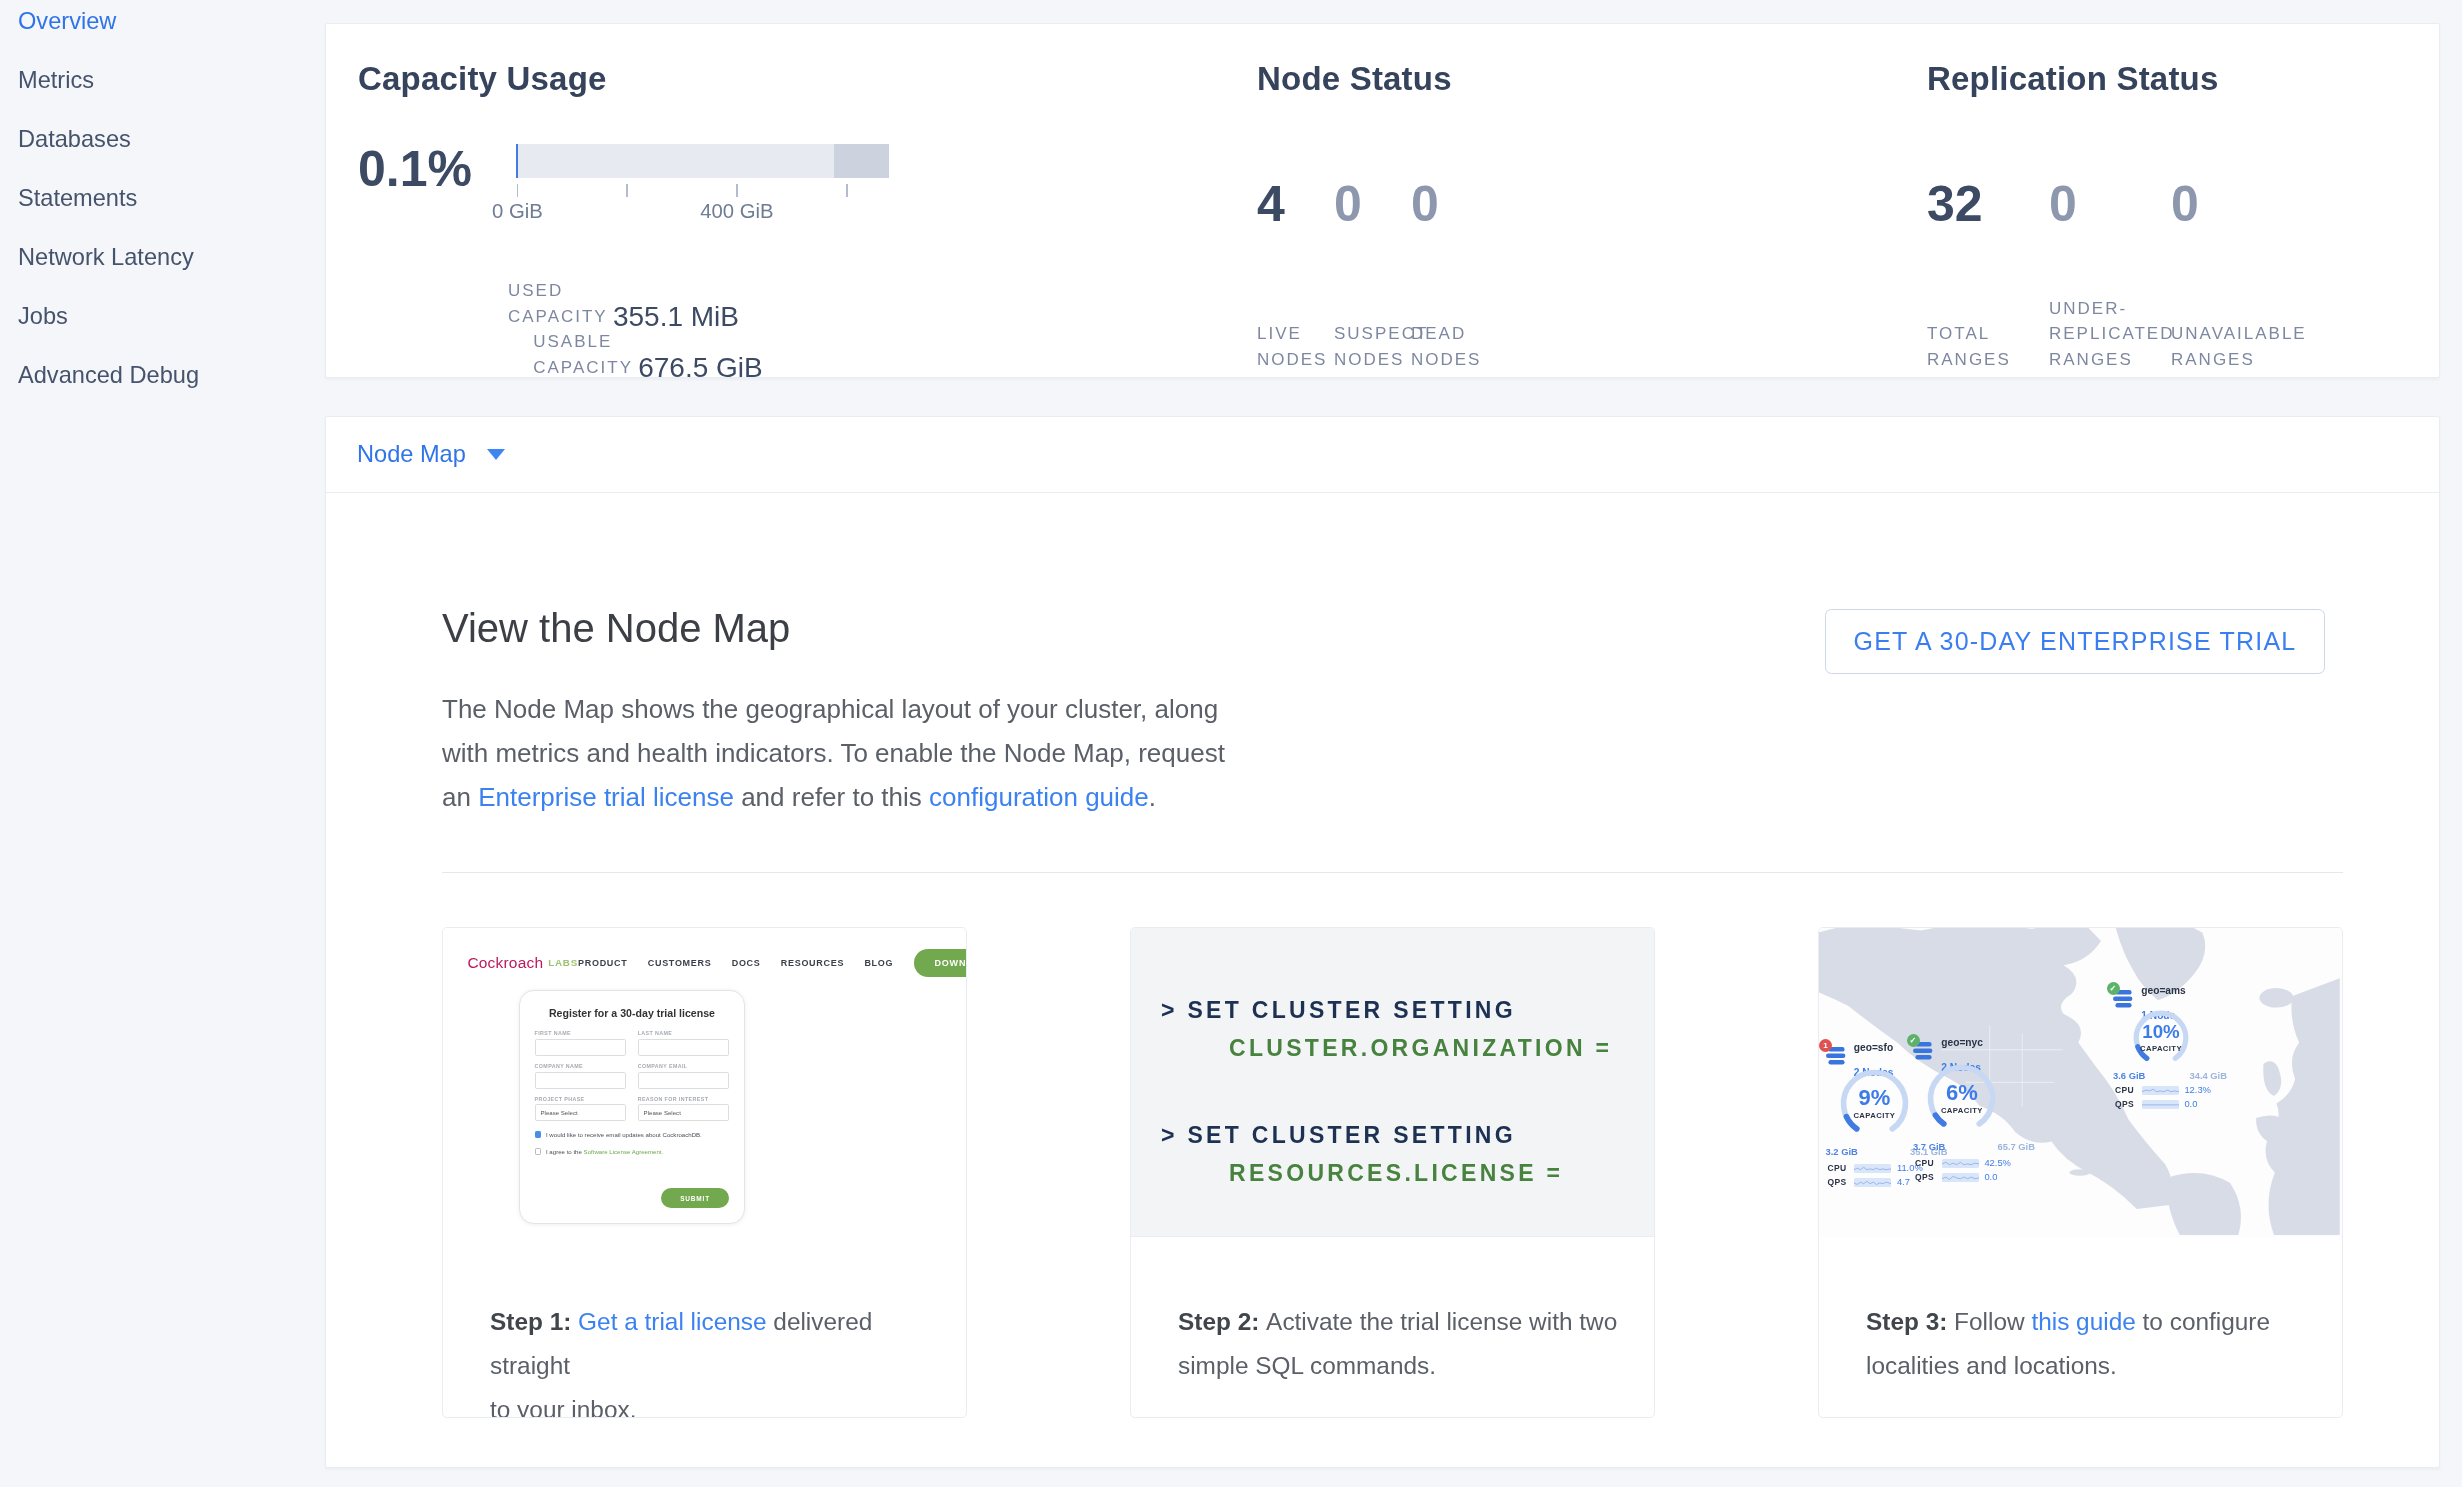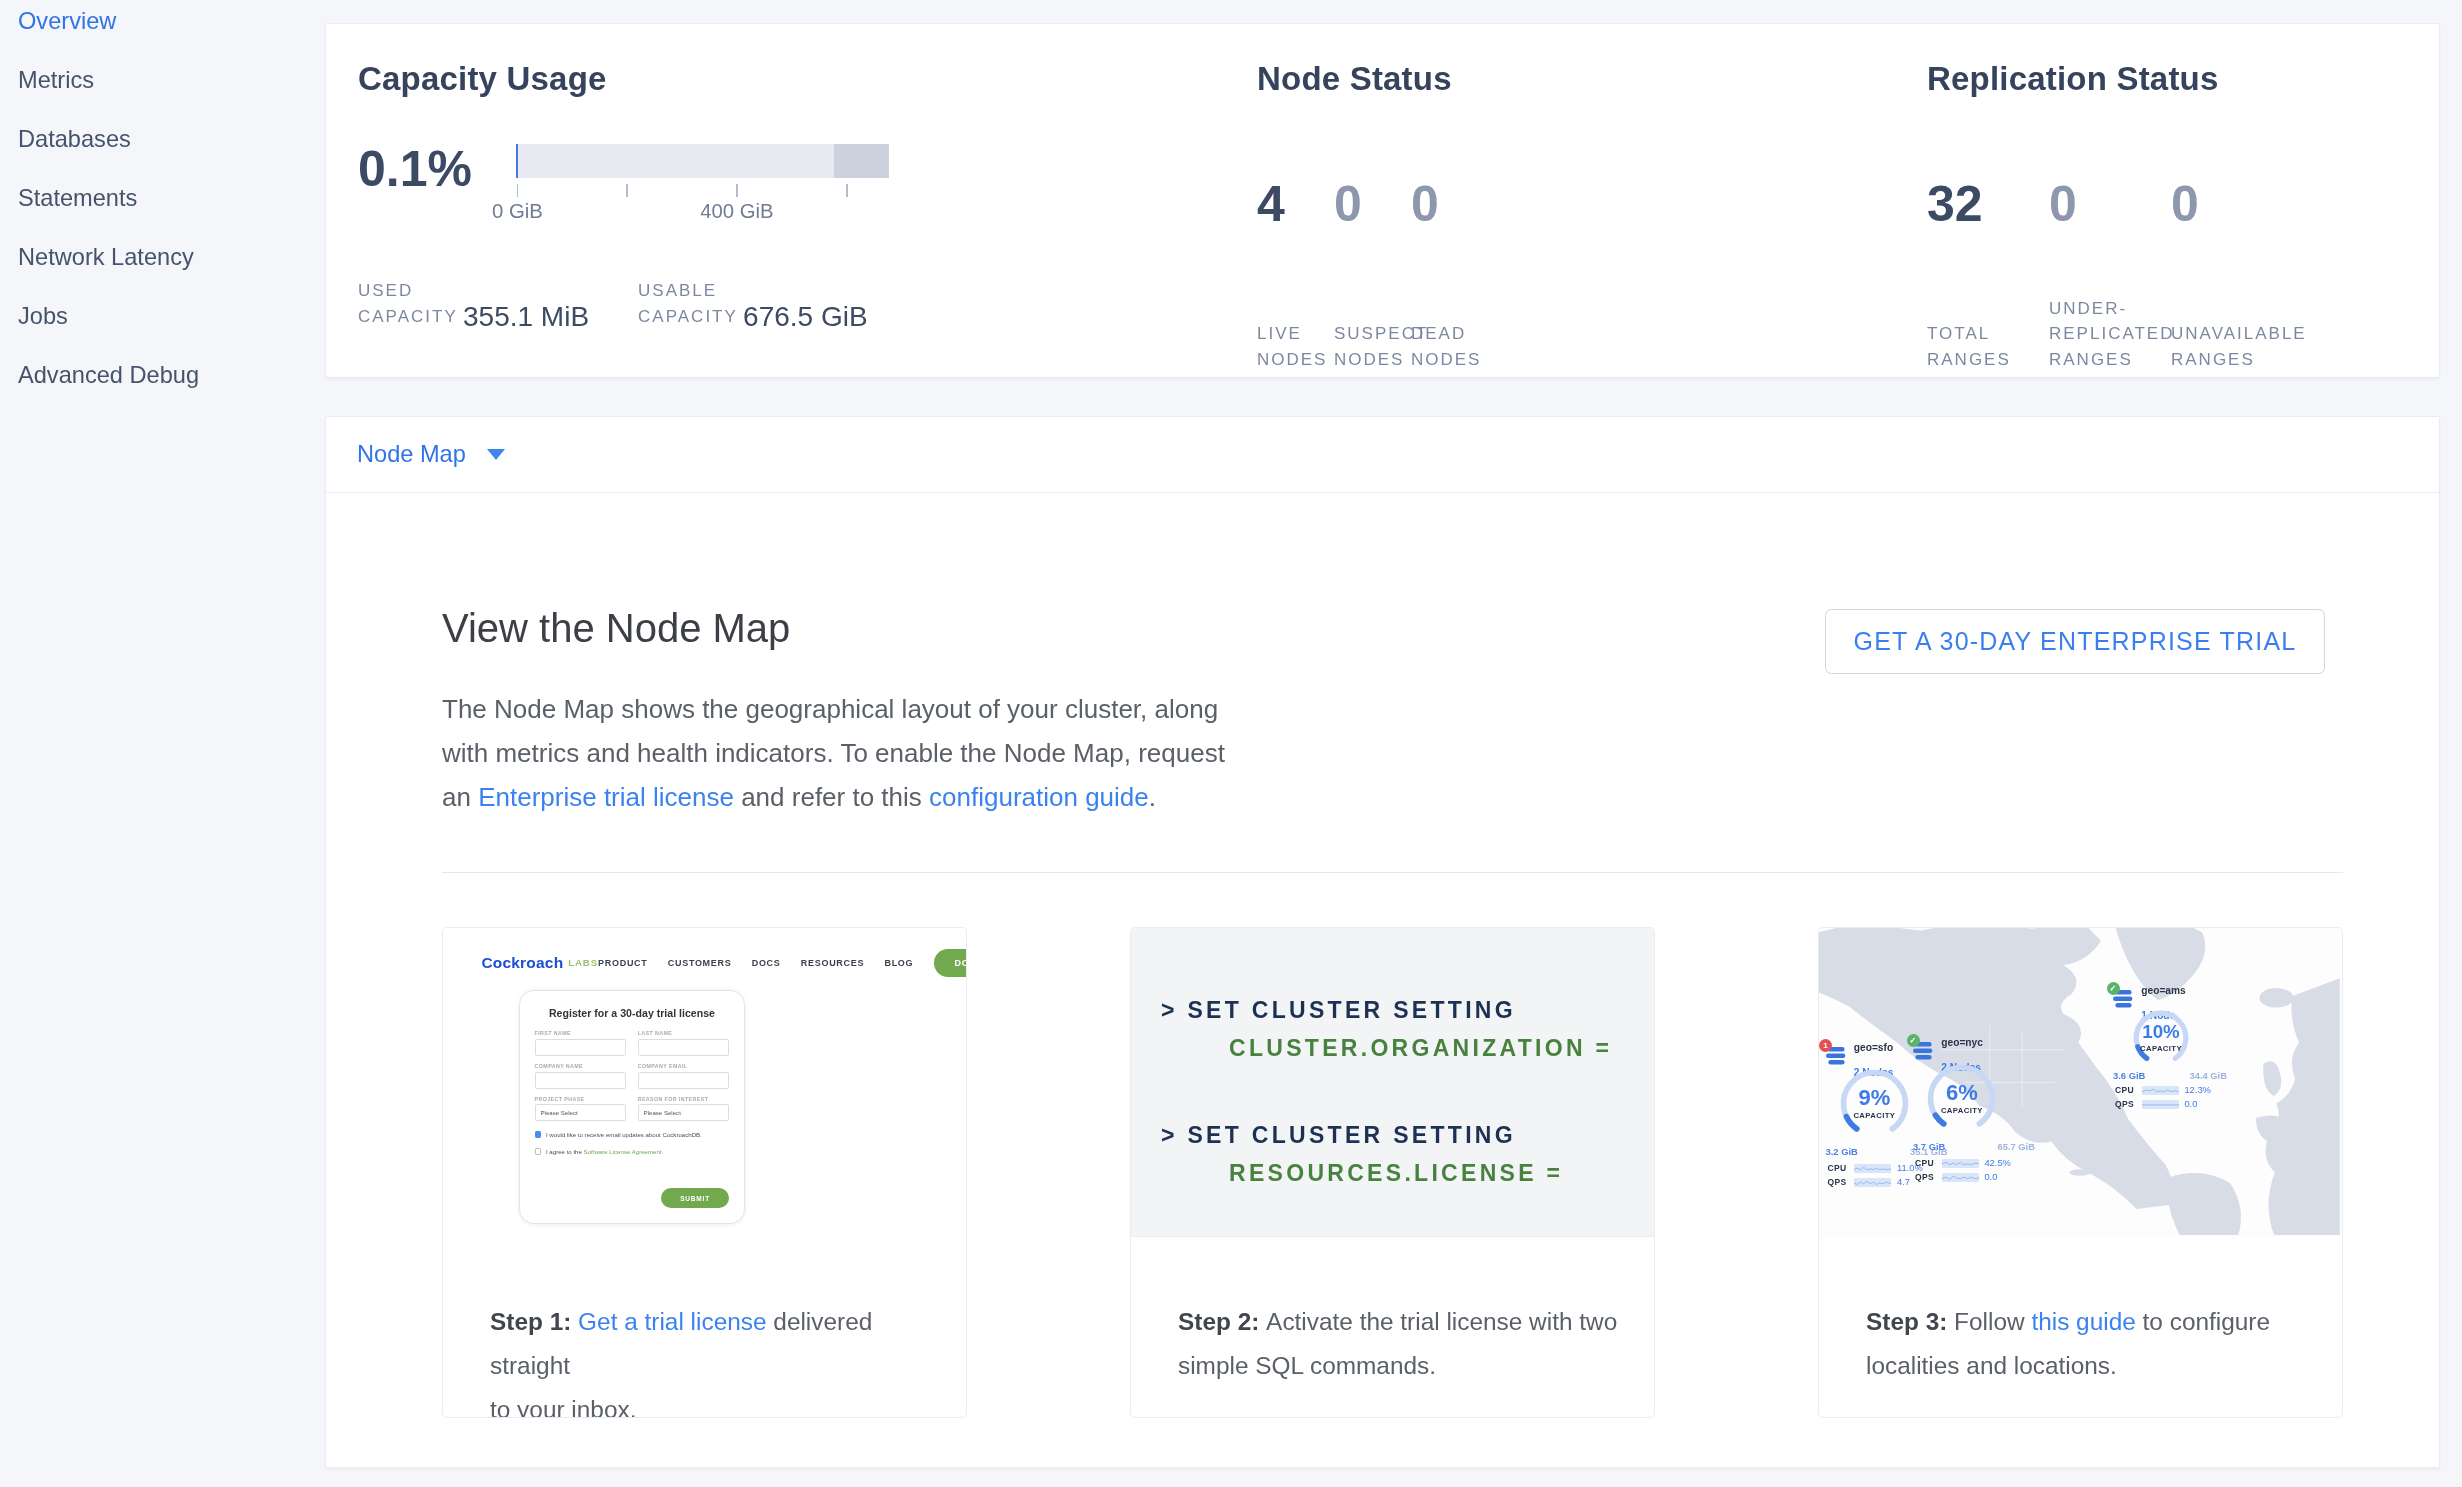--- a/index.html
+++ b/index.html
@@ -30,21 +30,21 @@
   .big-pct { font-size:50px; font-weight:700; color:#3c4a64; line-height:1; }
   .bar-wrap { margin-left:44px; margin-top:0; }
   .bar { width:373px; height:34px; background:#e8eaf1; position:relative; }
   .bar-extra { position:absolute; right:0; top:0; height:100%; width:55px; background:#ccd2de; }
   .bar-used { position:absolute; left:0; top:0; height:100%; width:1.6px; background:#3f7be0; }
   .ticks { position:relative; height:13px; margin-top:5.7px; }
   .tick { position:absolute; top:0; width:1.6px; height:13px; background:#b3bccd; }
   .tick-labels { position:relative; height:24.4px; margin-top:3.3px; font-size:20.3px; color:#6f7c94; }
   .tick-label { position:absolute; text-align:center; }
 
-  .cap-stats { display:flex; align-items:flex-end; margin-top:54px; }
+  .cap-stats { display:flex; align-items:center; margin-top:54px;flex-direction:column; }
   .cap-stat { display:flex; align-items:flex-end; }
   .cap-stat + .cap-stat { margin-left:49px; }
   .cap-label { width:98px; font-size:17px; letter-spacing:2px; color:#7d88a0; line-height:1.5; font-weight:500; }
   .cap-value { font-size:28px; font-weight:400; color:#3c4a64; line-height:1; margin-left:7px; margin-bottom:-1.6px; white-space:nowrap; }
 
   .stat-row { display:flex; margin-top:81px; }
   .stat-col { display:flex; flex-direction:column; height:193px; }
   .stat-col.w-node { width:77px; }
   .stat-col.w-repl { width:122px; }
   .stat-num { font-size:50px; font-weight:700; color:#3c4a64; line-height:1; }
@@ -74,21 +74,21 @@
   .cards { display:flex; justify-content:space-between; margin-top:54px; }
   .card { width:525px; height:491px; background:#fff; border:1.6px solid #e9ecf2; border-radius:4.9px;
           overflow:hidden; position:relative; }
   .card-visual { height:309px; position:relative; overflow:hidden; }
   .card-caption { padding:63px 33px 0 47px; font-size:24.4px; line-height:44px; color:#5a5f68; }
   .card-caption b { color:#41454c; }
 
   
   .site { position:absolute; inset:0; background:#fff; }
   .site-header { display:flex; align-items:center; padding:21px 23px 0 24.4px; }
-  .logo-text { font-size:15.5px; font-weight:700; color:#1d4ed8; margin-left:14px; letter-spacing:0.2px; }
+  .logo-text { font-size:15.5px; font-weight:400; color:#be185d; margin-left:0; letter-spacing:0.2px; }
   .logo-labs { font-size:9.8px; font-weight:700; color:#9ec26f; margin-left:4.9px; letter-spacing:0.8px; }
   .site-nav { margin-left:auto; display:flex; gap:20.3px; align-items:center;
               font-size:9px; font-weight:700; color:#3a3f4a; letter-spacing:0.7px; }
   .dl-btn { background:#72a84e; color:#fff; border-radius:18px; padding:9px 21px; font-size:9px;
             letter-spacing:0.8px; font-weight:700; }
   .reg-card { position:absolute; left:76px; top:62px; width:226px; height:234px; background:#fff;
               border:0.8px solid #e4e4e4; border-radius:15px; box-shadow:0 0.8px 4.1px rgba(0,0,0,.07);
               padding:16.3px 14.6px 0; }
   .reg-title { text-align:center; font-size:10.6px; font-weight:700; color:#333; }
   .reg-grid { display:grid; grid-template-columns:1fr 1fr; column-gap:11.4px; row-gap:7.3px; margin-top:11.4px; }

